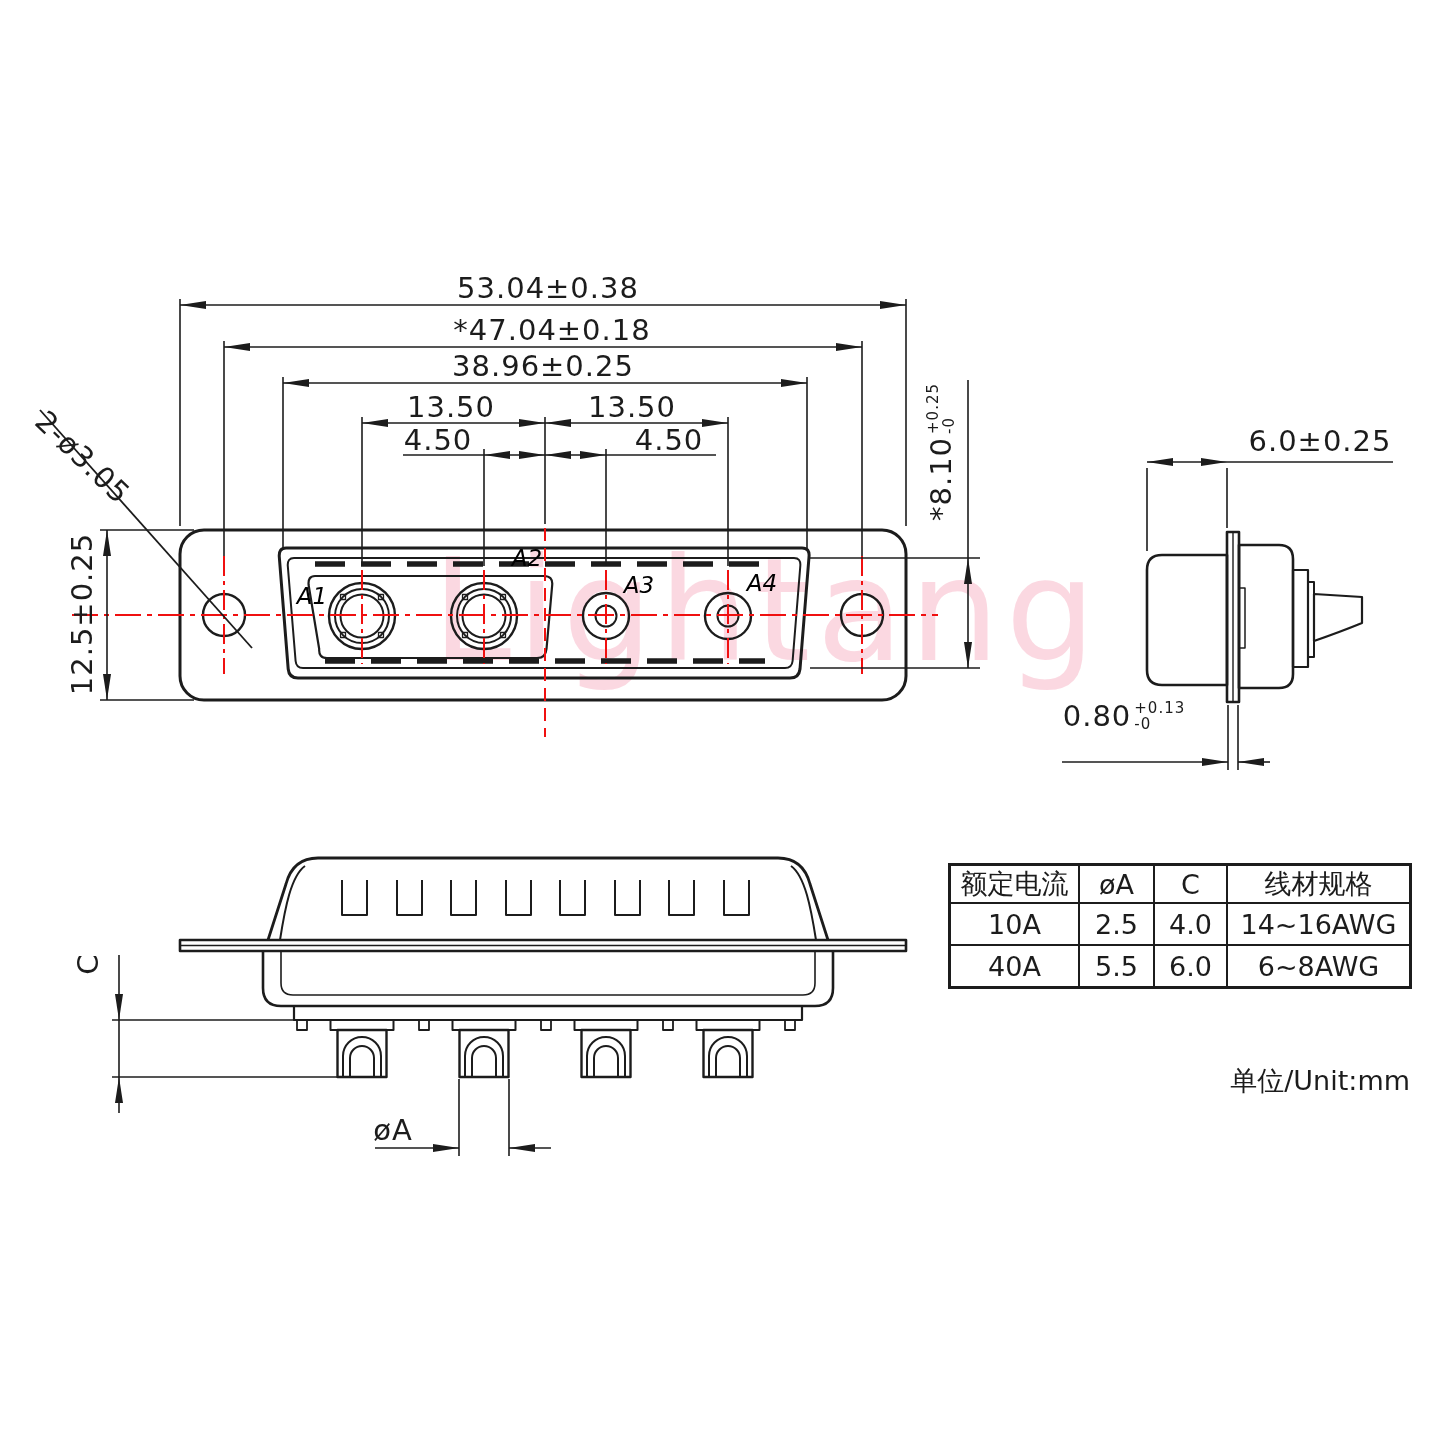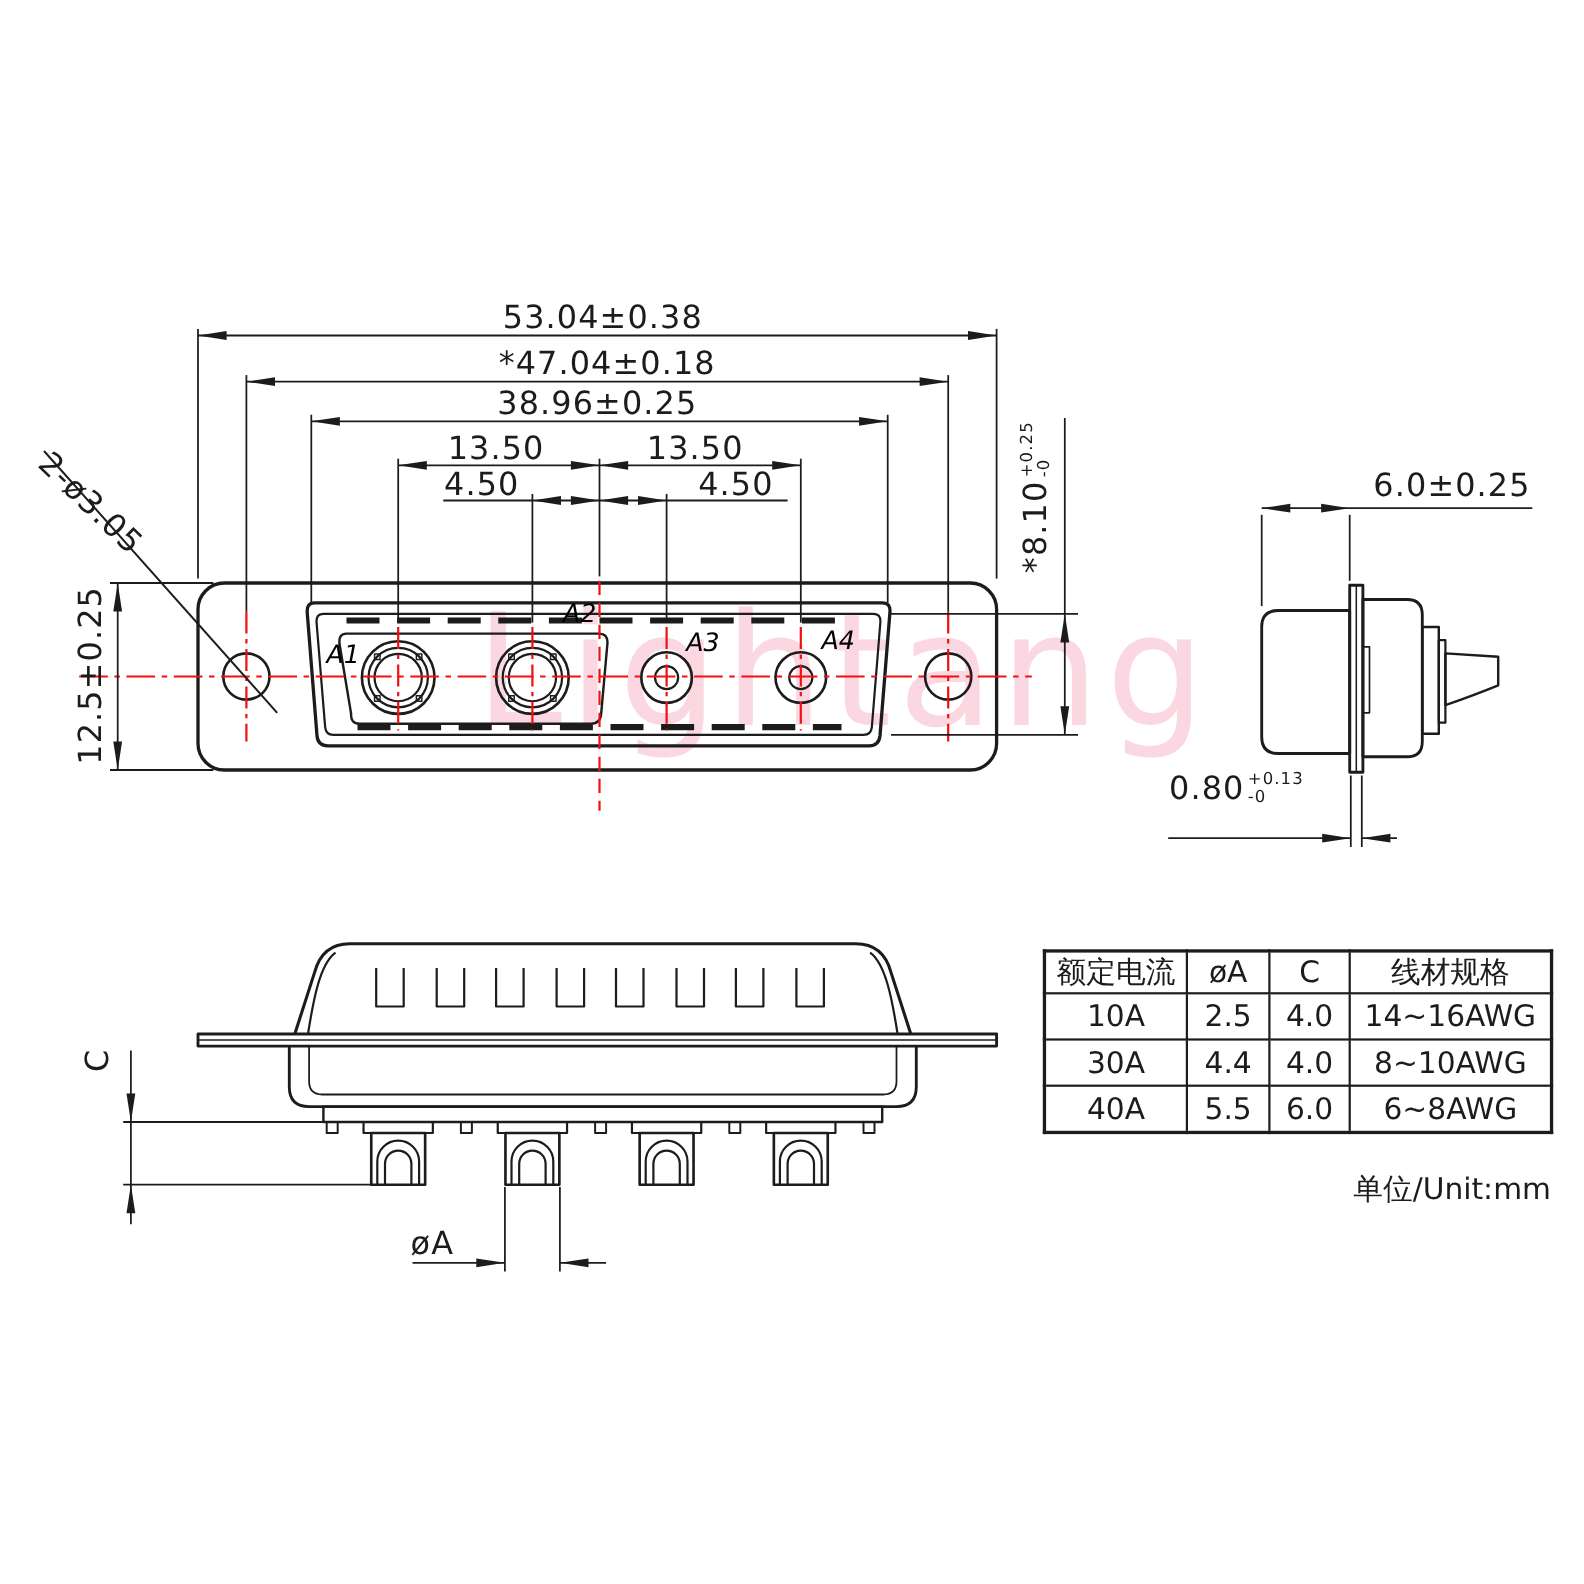--- a/index.html
+++ b/index.html
@@ -280,26 +280,20 @@
         </tr>
       </thead>
     <tbody>
         <tr>
           <td class="c1">10A</td>
           <td class="c2">2.5</td>
           <td class="c3">4.0</td>
           <td class="c4">14~16AWG</td>
         </tr>
         <tr>
-          <td class="c1">30A</td>
-          <td class="c2">4.4</td>
-          <td class="c3">4.0</td>
-          <td class="c4">8~10AWG</td>
-        </tr>
-        <tr>
           <td class="c1">40A</td>
           <td class="c2">5.5</td>
           <td class="c3">6.0</td>
           <td class="c4">6~8AWG</td>
         </tr>
       </tbody>
   </table>
   <div id="unit-note">单位/Unit:mm</div>
 
 </div>

